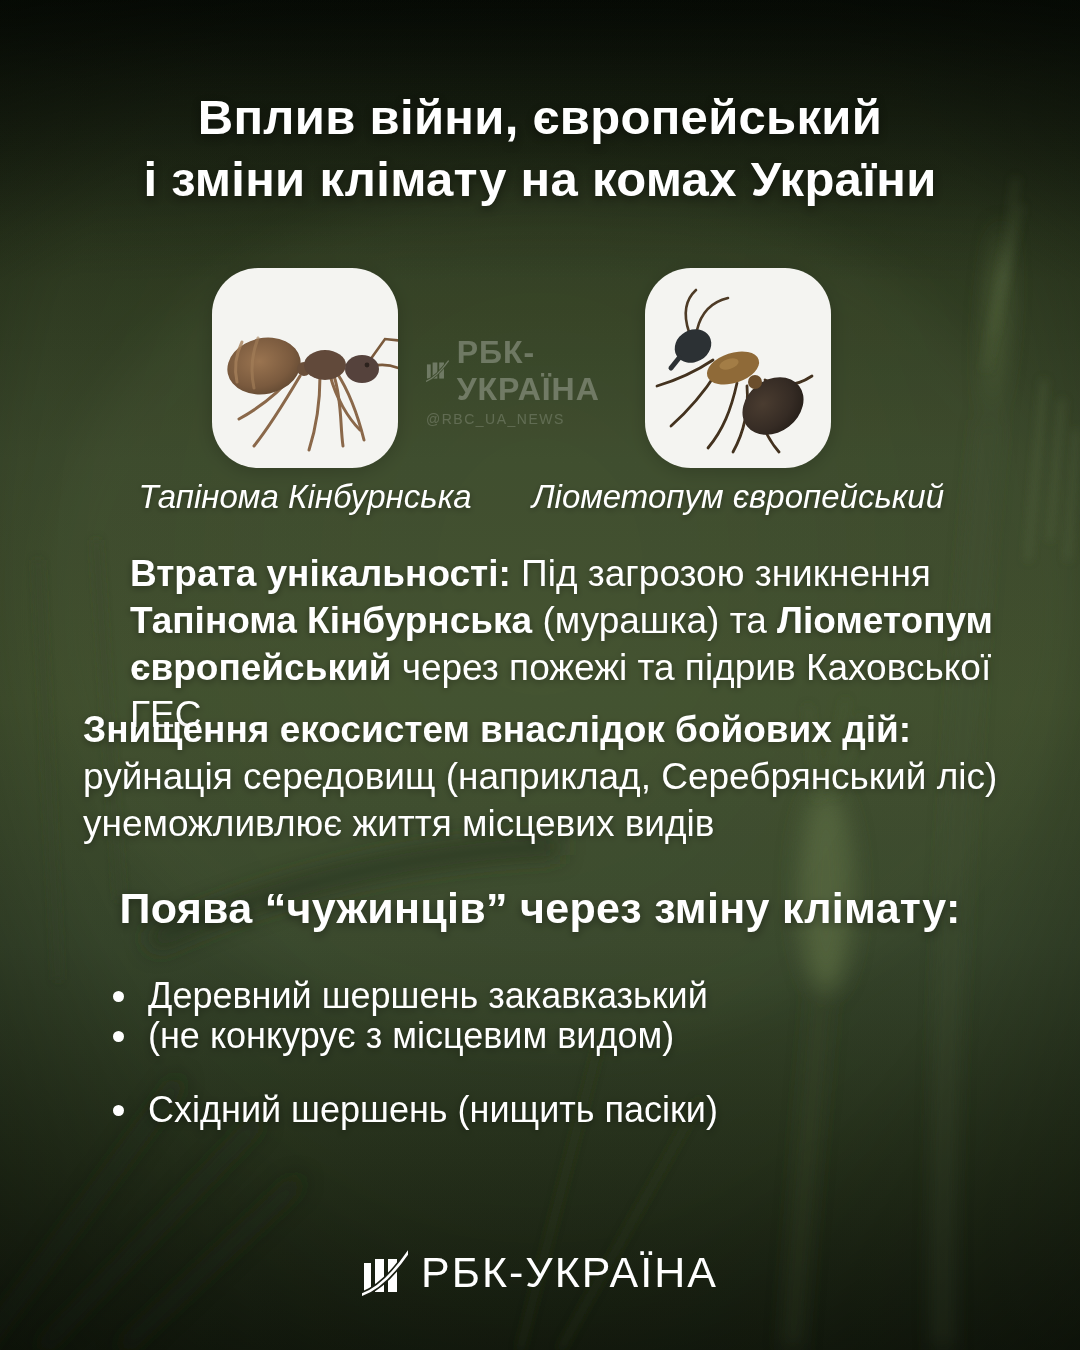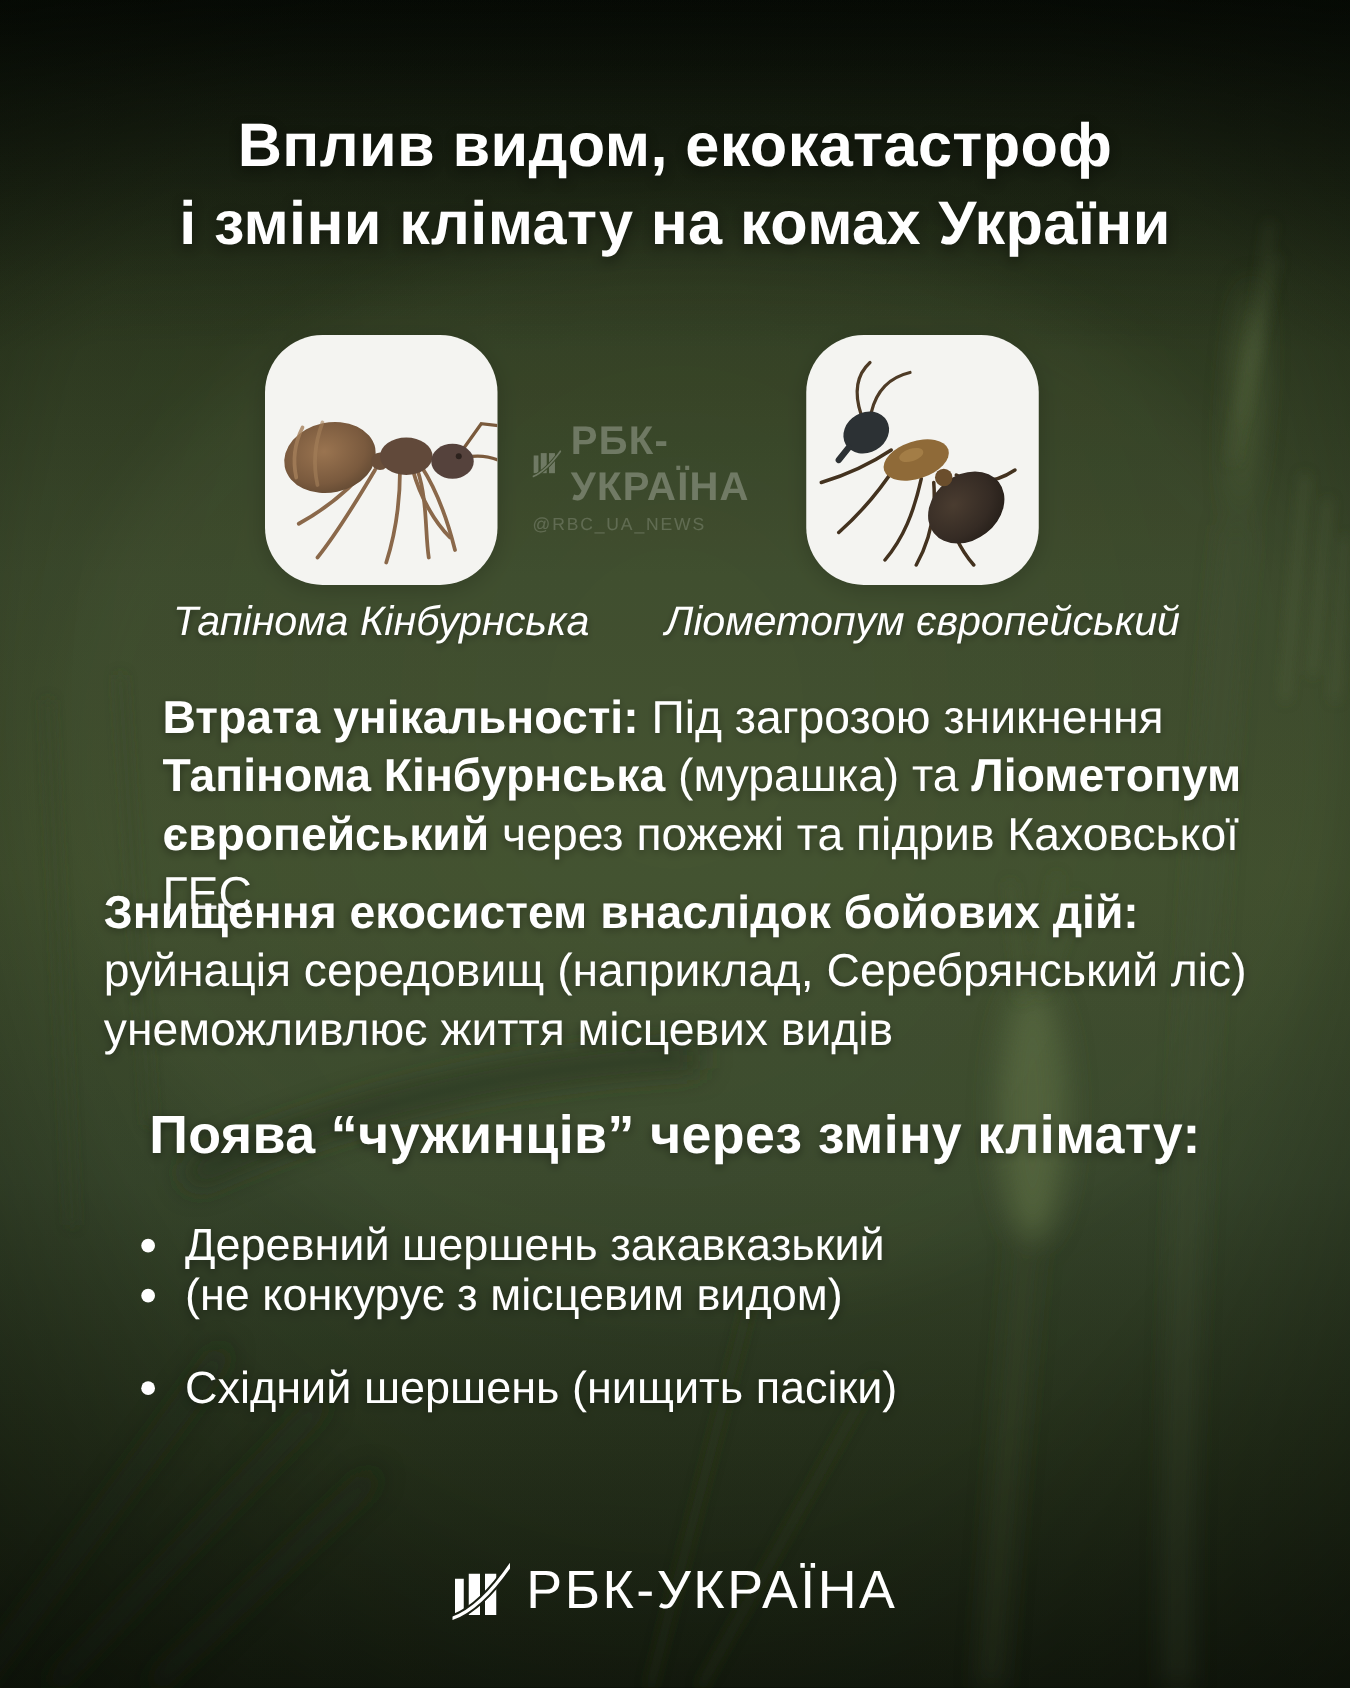--- a/index.html
+++ b/index.html
@@ -123,21 +123,21 @@
       <path d="M38,560 L58,980 M96,540 L120,900" stroke="#3c4a2e" stroke-width="3" fill="none"></path>
       <path d="M1028,560 L1044,380 M1050,540 L1062,400 M1068,560 L1076,430" stroke="#5c6c45" stroke-width="2.5" fill="none"></path>
       <path d="M520,1350 L600,1040 M560,1350 L700,1100" stroke="#33401f" stroke-width="4" fill="none" opacity="0.7"></path>
     </g>
 
     <rect x="0" y="0" width="1080" height="280" fill="url(#topdark)"></rect>
     <rect x="0" y="0" width="1080" height="1350" fill="url(#vig)"></rect>
   </svg>
 
   <div class="abs title">
-    <div>Вплив видом, екокатастроф</div>
+    <div>Вплив війни, європейський</div>
     <div>і зміни клімату на комах України</div>
   </div>
 
   <div class="abs species" style="left:95px;top:268px;">
     <div class="card">
       <svg viewBox="0 0 186 200">
         <defs>
           <radialGradient id="gast1" cx="0.45" cy="0.4" r="0.75">
             <stop offset="0" stop-color="#9a7450"></stop>
             <stop offset="0.6" stop-color="#7a5a3e"></stop>

